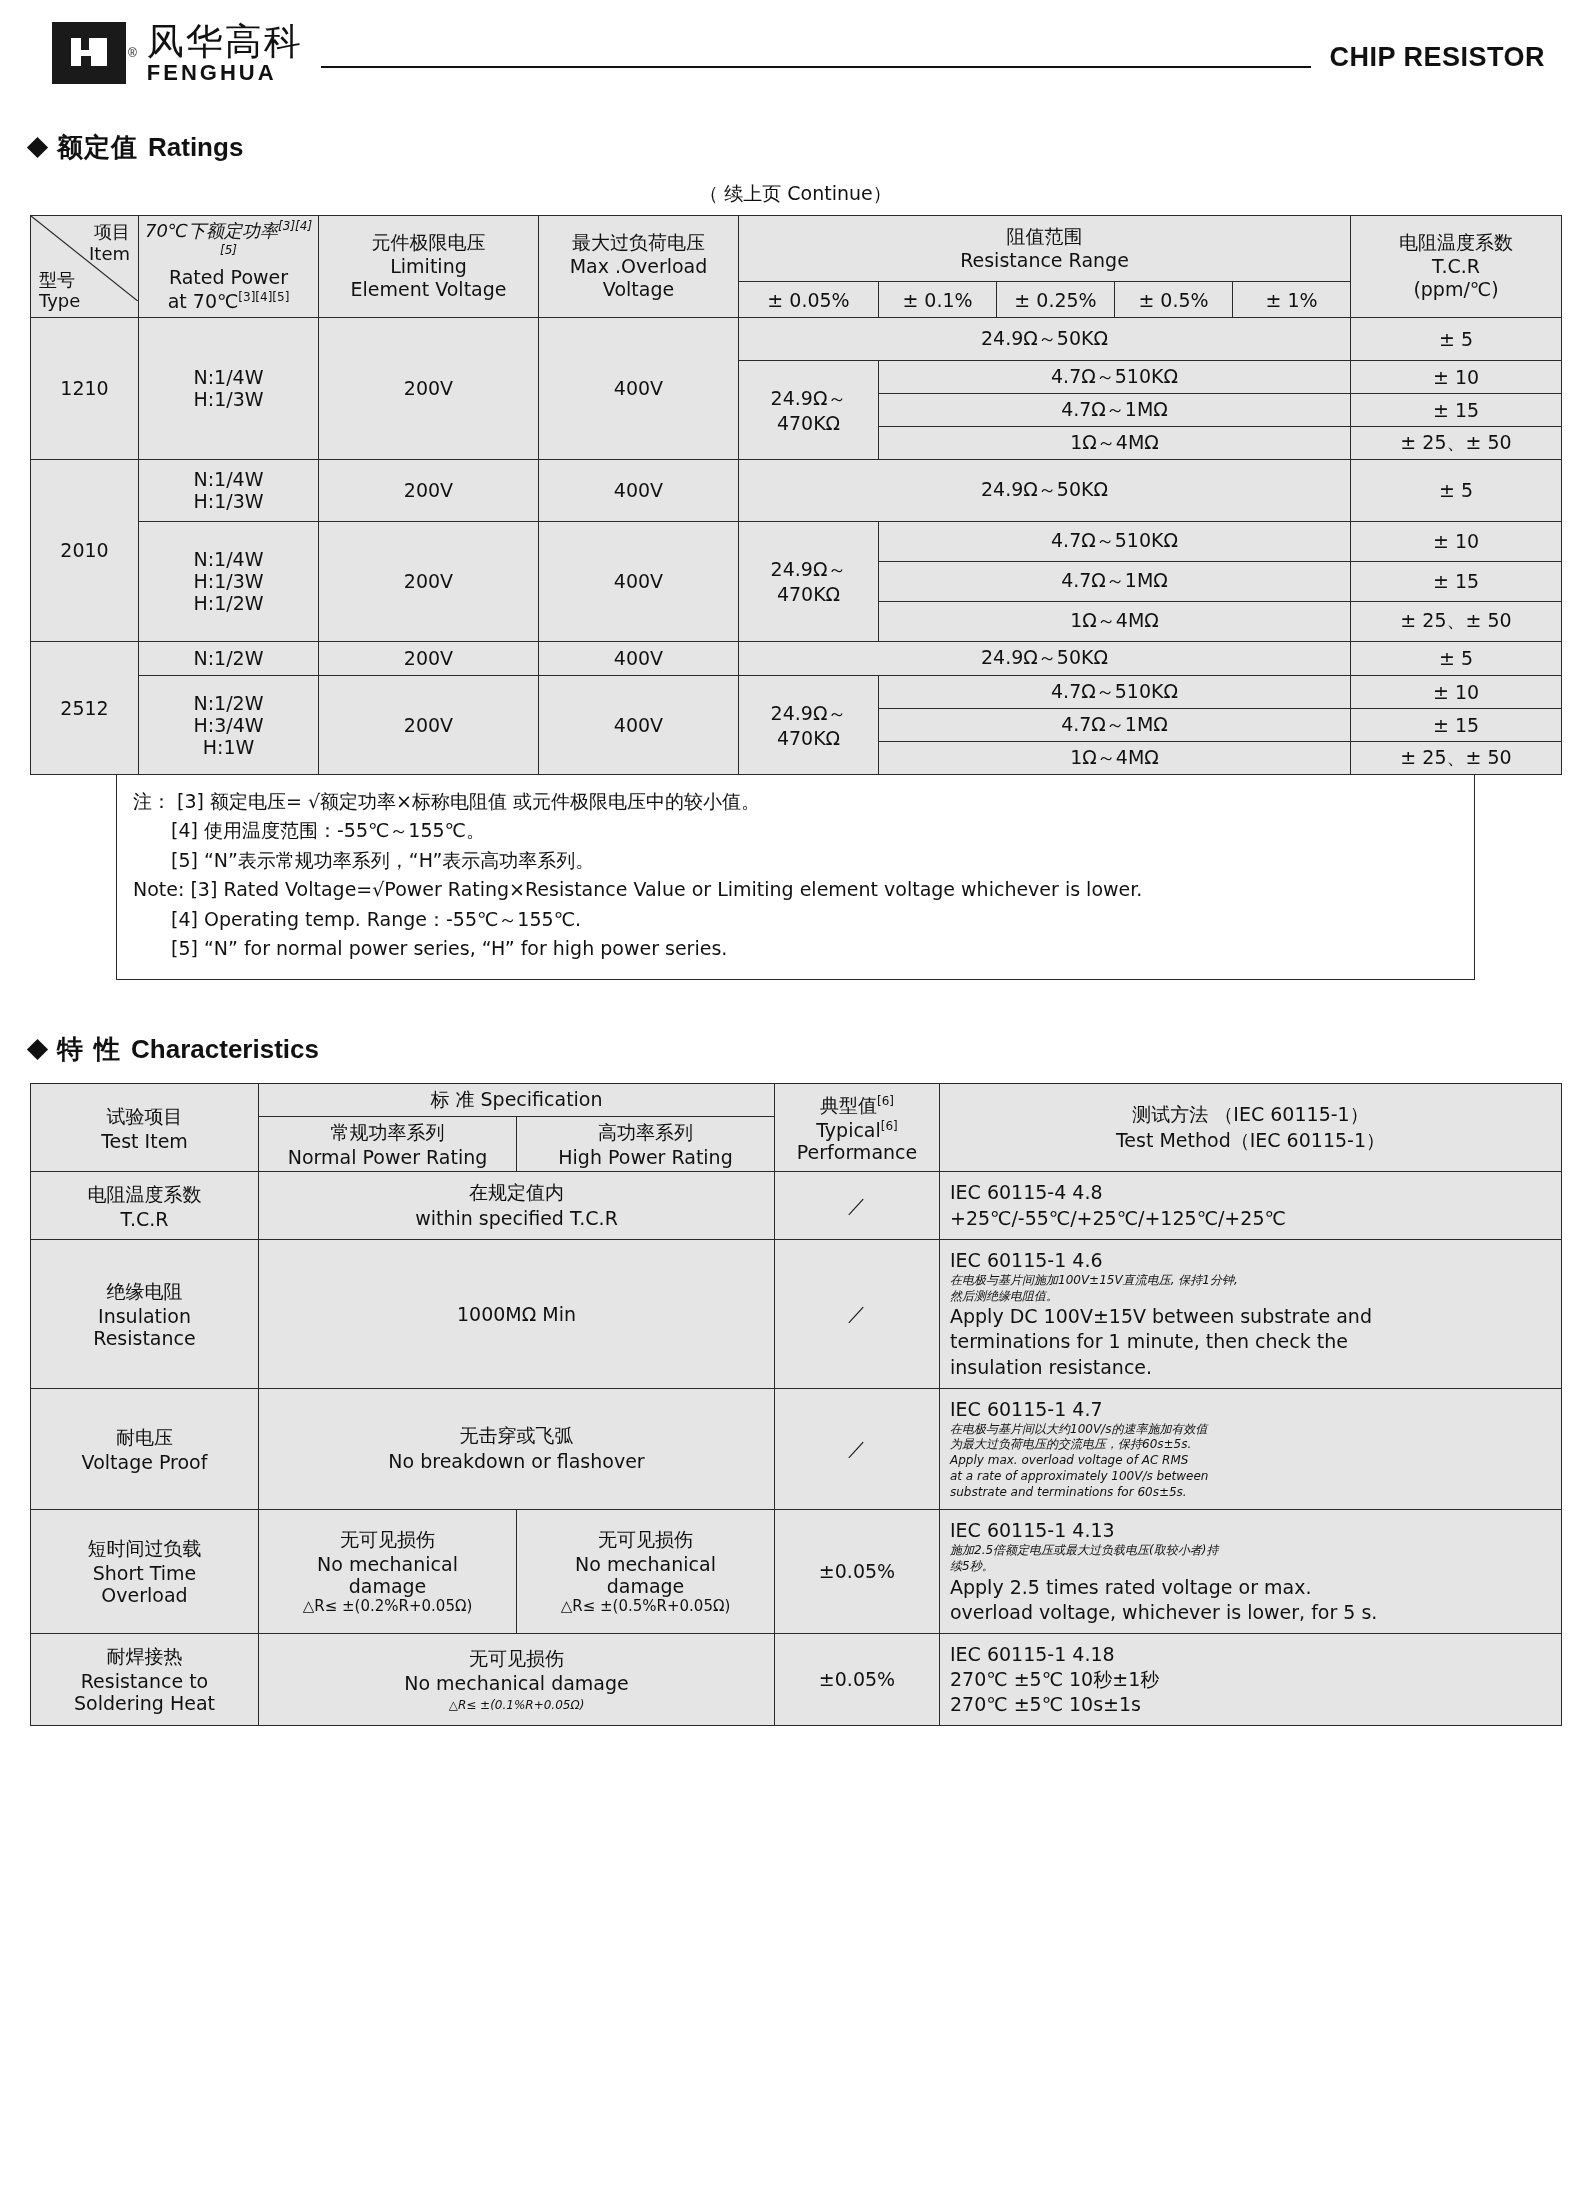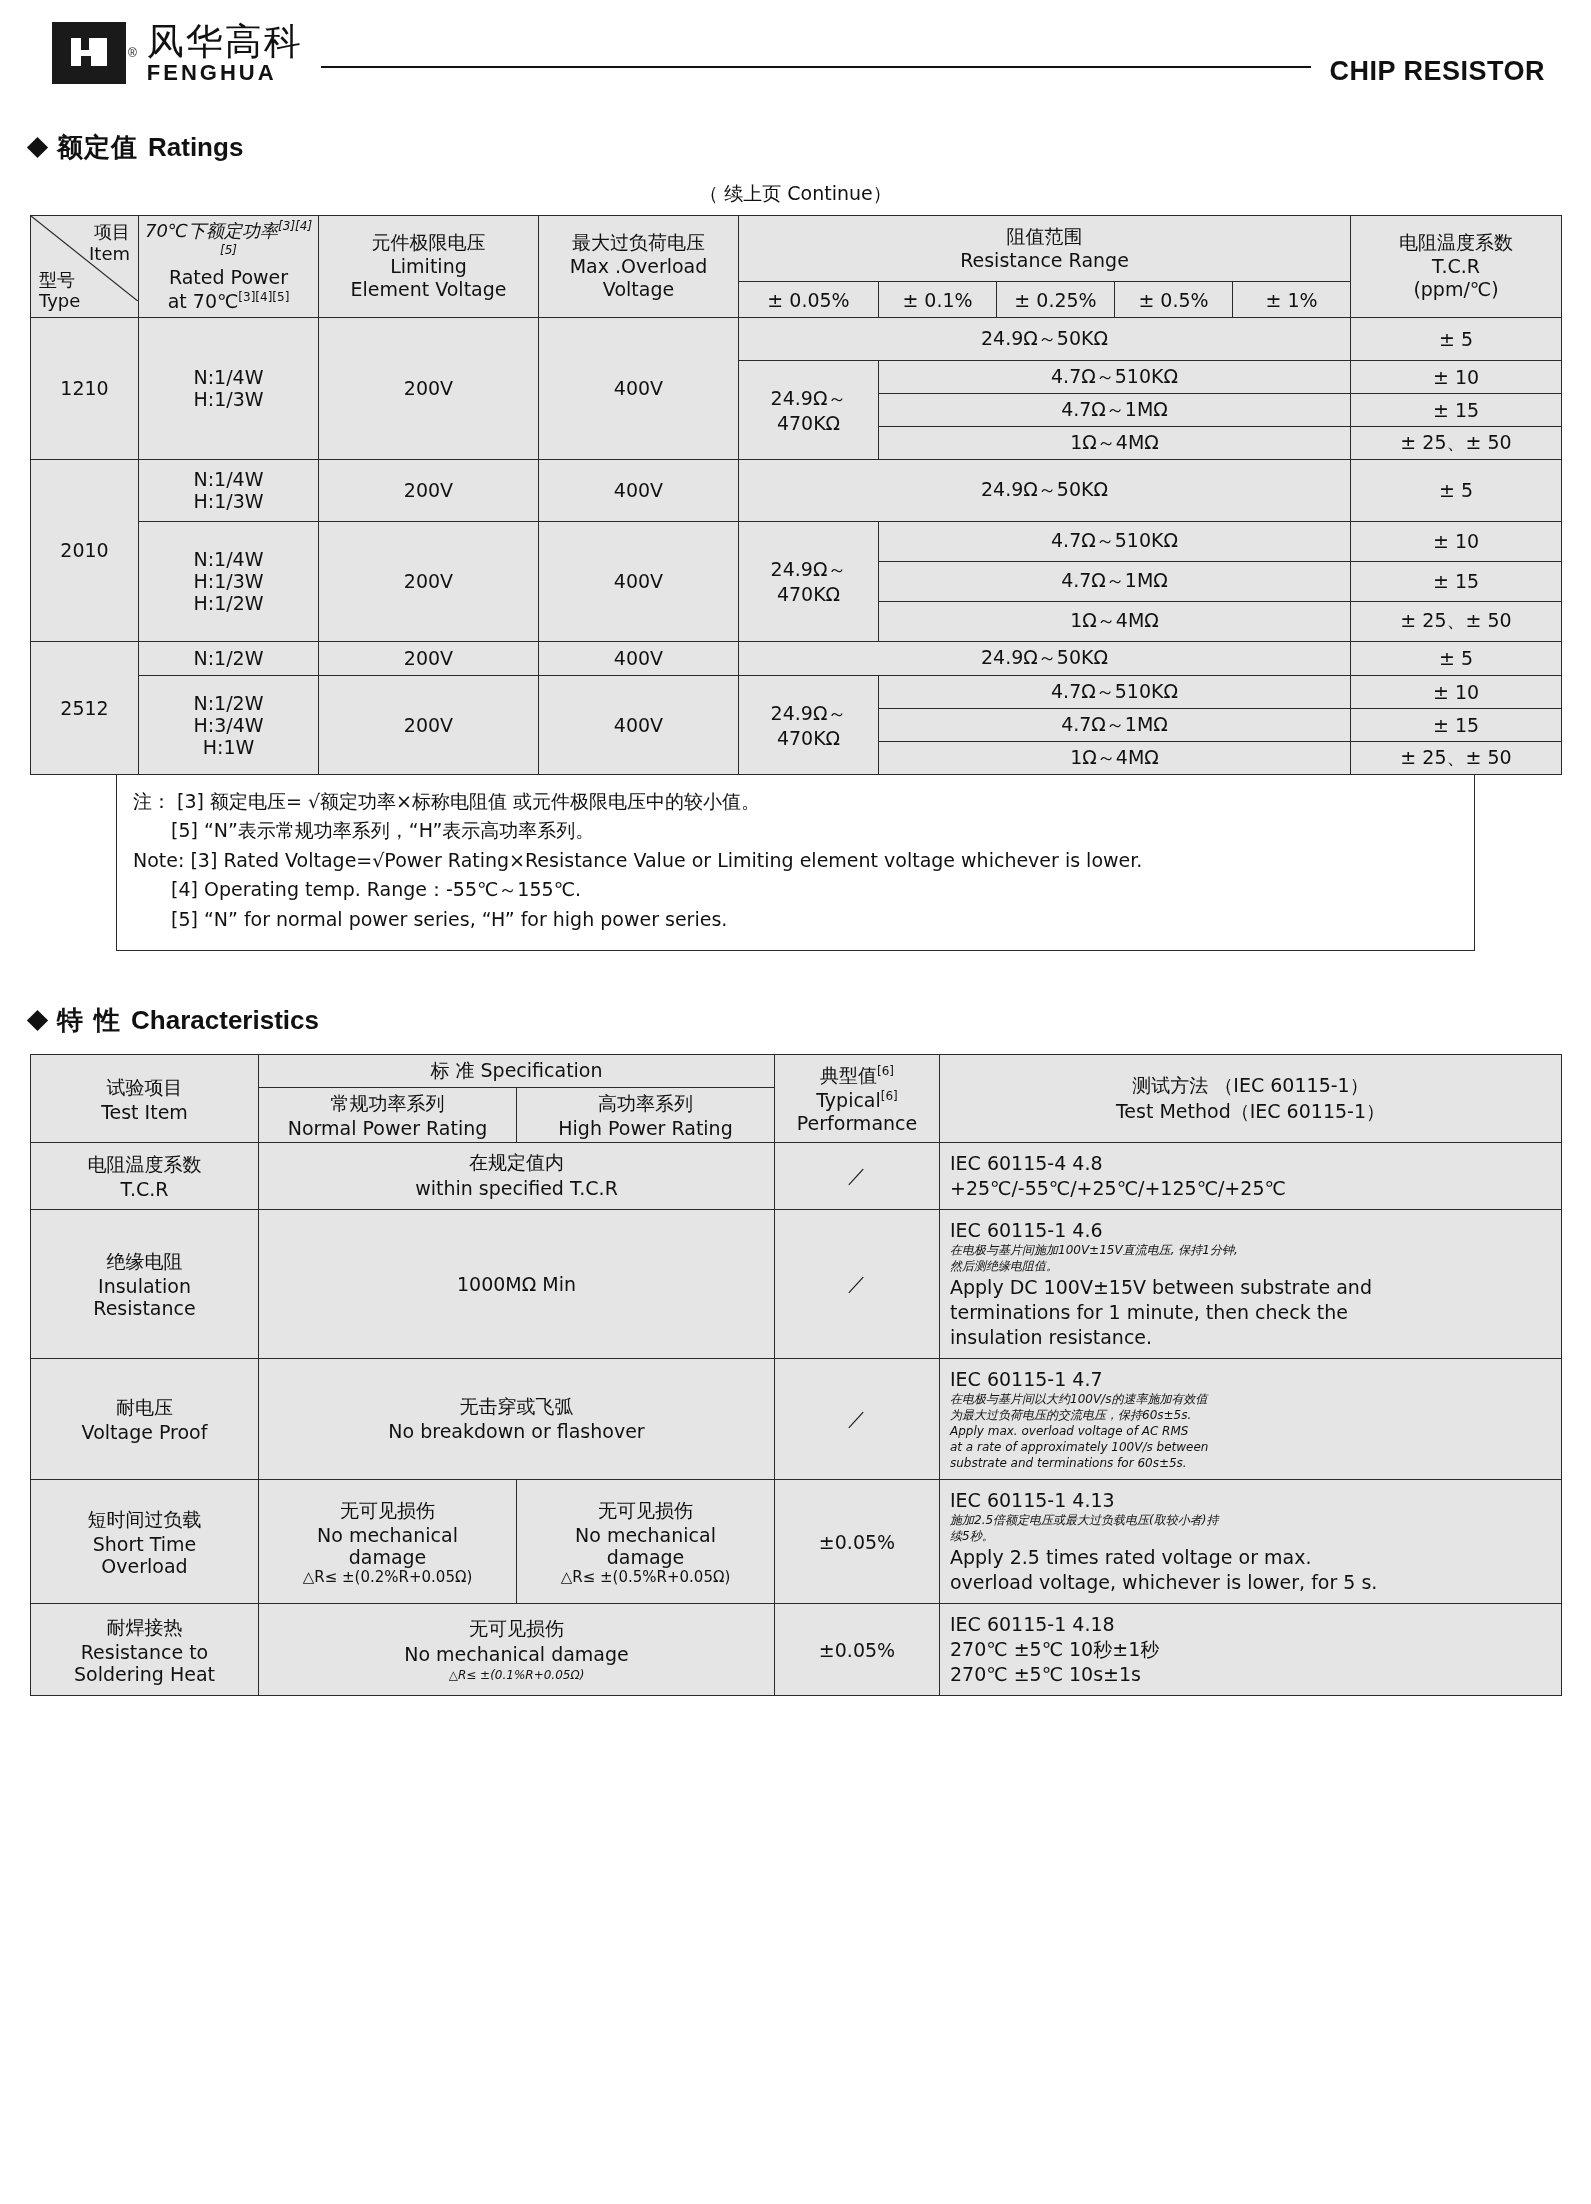--- a/index.html
+++ b/index.html
@@ -70,21 +70,21 @@
     top: 14px;
   }
   .header-title {
     font-size: 27px;
     font-weight: bold;
     color: #111;
     letter-spacing: 0.5px;
     white-space: nowrap;
     padding-right: 6px;
     position: relative;
-    top: 18px;
+    top: 4px;
   }
 
   
   .section-title {
     display: flex;
     align-items: center;
     margin: 46px 0 16px 30px;
     font-size: 26px;
     font-weight: bold;
     color: #111;
@@ -368,20 +368,21 @@
   </table>
   </div>
 
   <div class="notes">
     <div class="ln">
       <span>注：</span>
       <span>[3] 额定电压=</span>
       <span class="radical">√</span><span class="bar">额定功率×标称电阻值</span>
       <span>或元件极限电压中的较小值。</span>
     </div>
+    <div class="ln indent">[4] 使用温度范围：-55℃～155℃。</div>
     <div class="ln indent">[5] “N”表示常规功率系列，“H”表示高功率系列。</div>
     <div class="ln">
       <span>Note:</span>
       <span>[3] Rated Voltage=</span><span class="radical">√</span><span class="bar">Power Rating×Resistance Value</span><span> or Limiting element voltage whichever is lower.</span>
     </div>
     <div class="ln indent">[4] Operating temp. Range：-55℃～155℃.</div>
     <div class="ln indent">[5] “N” for normal power series, “H” for high power series.</div>
   </div>
 
   <div class="section-title" style="margin-top:52px">

